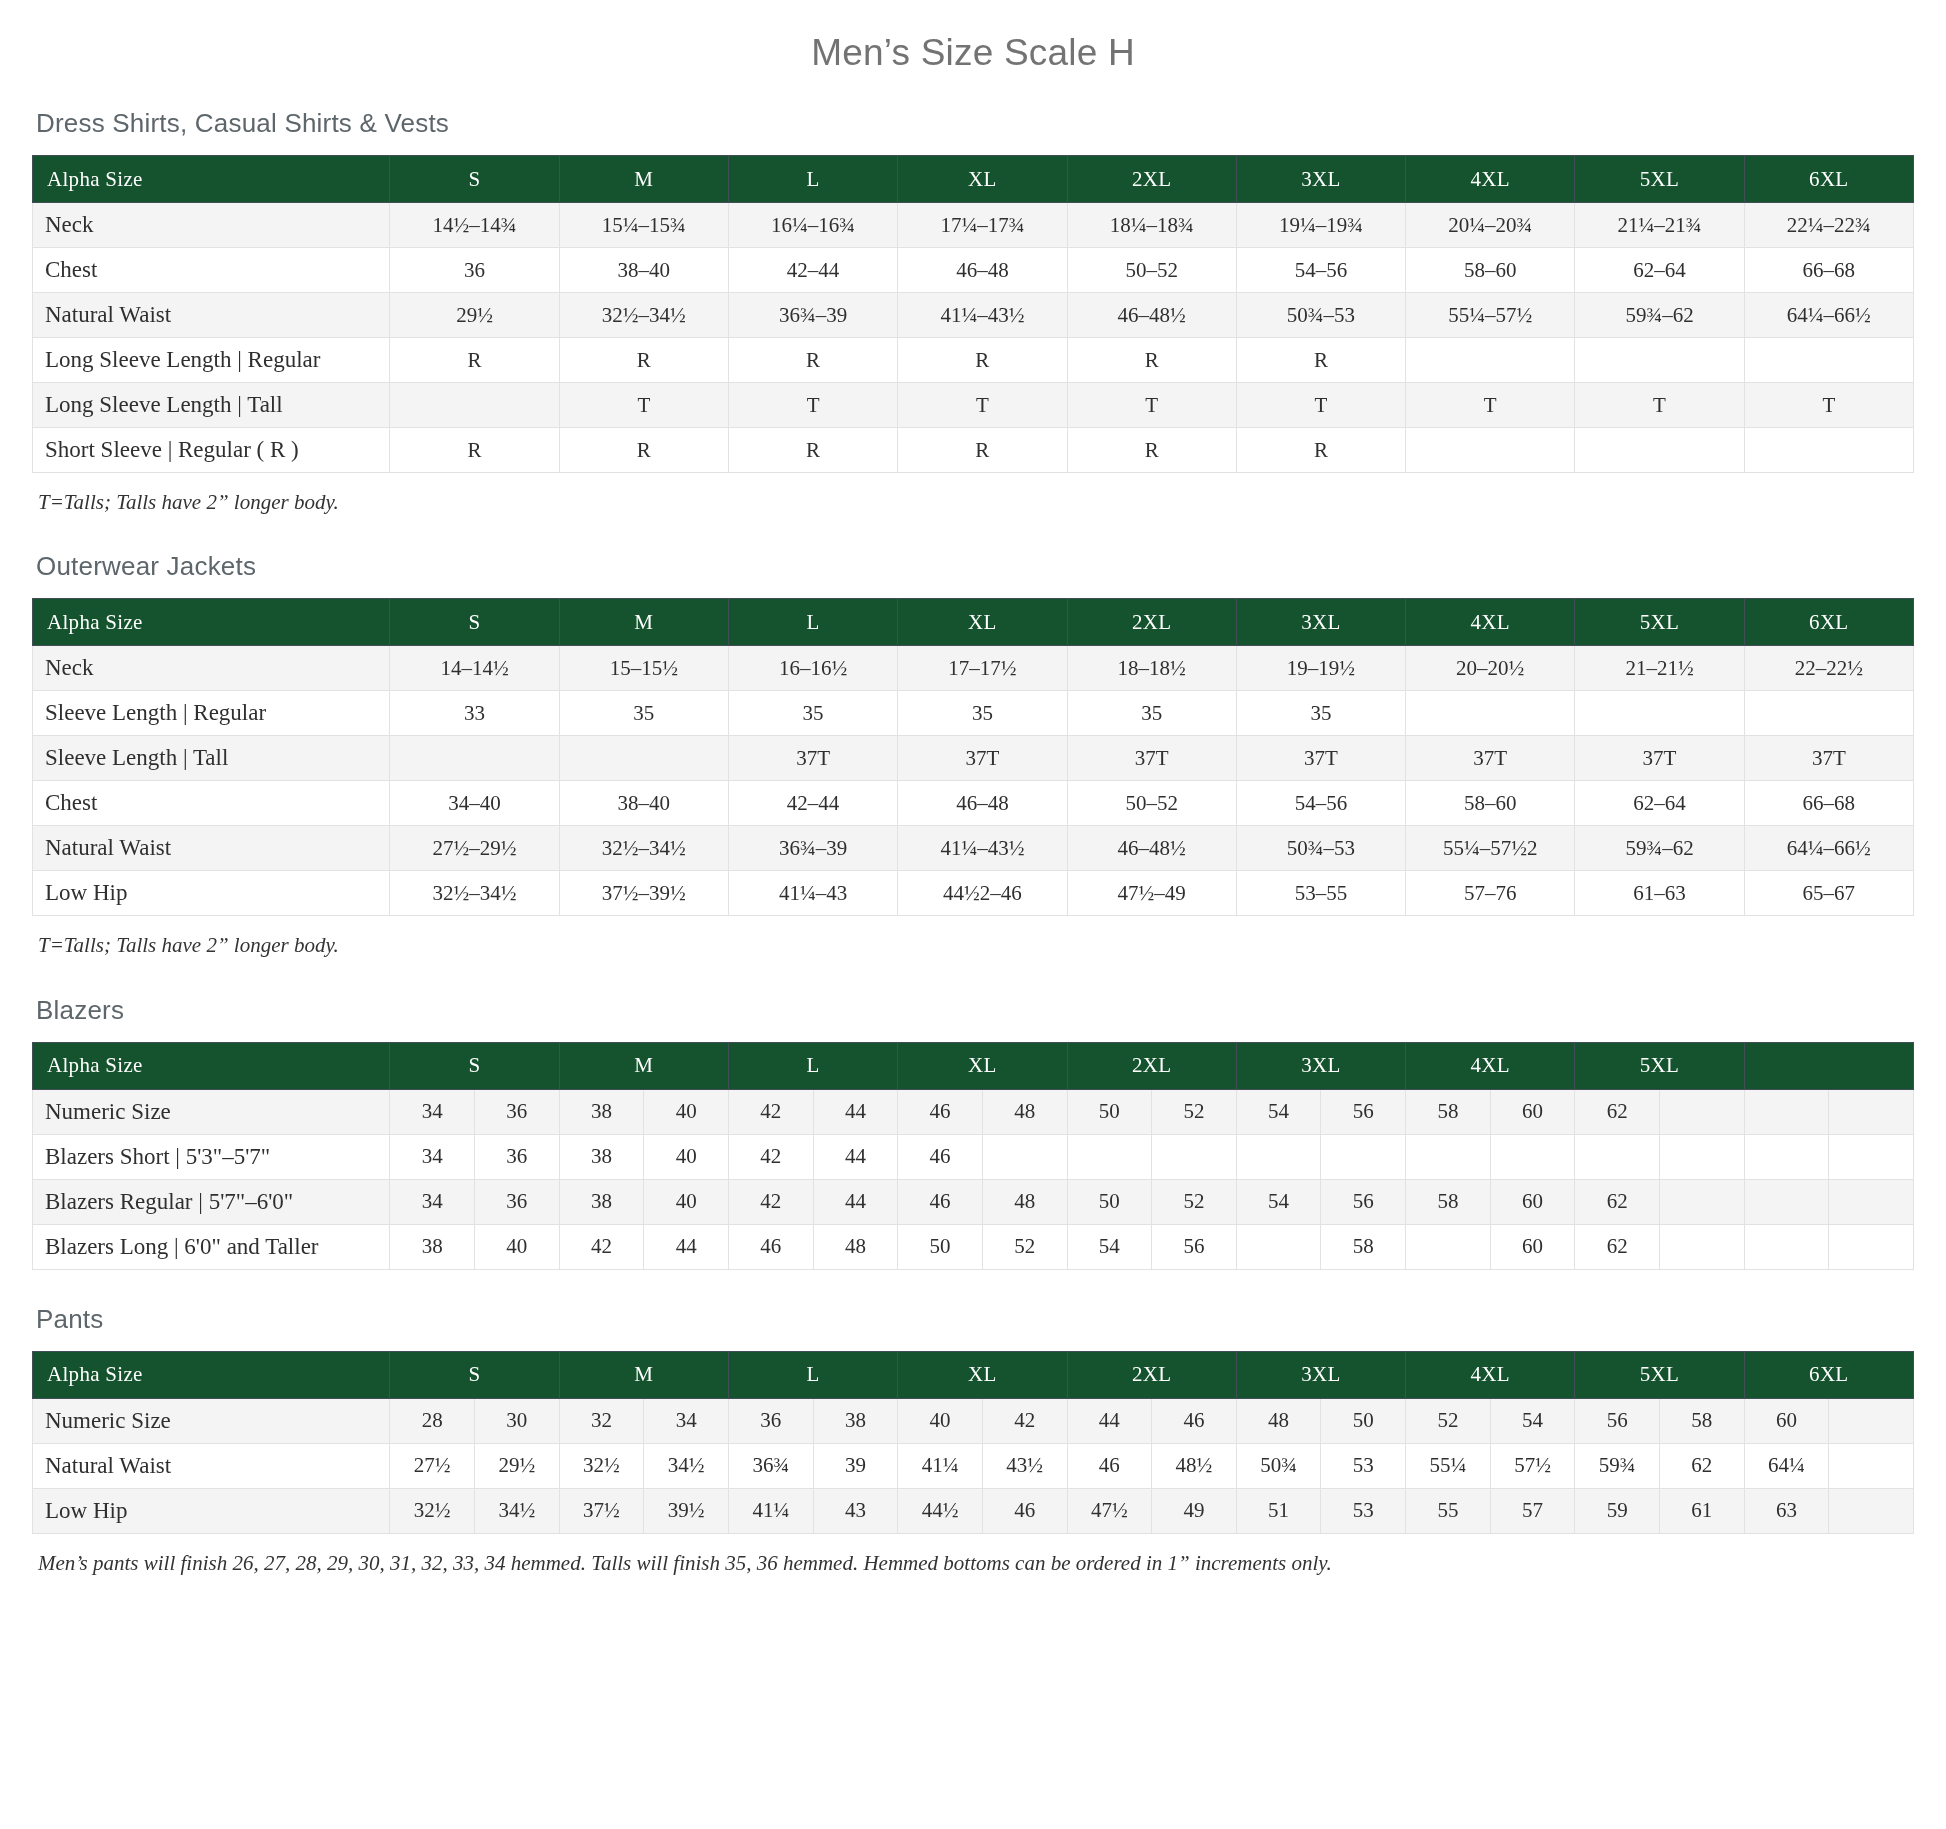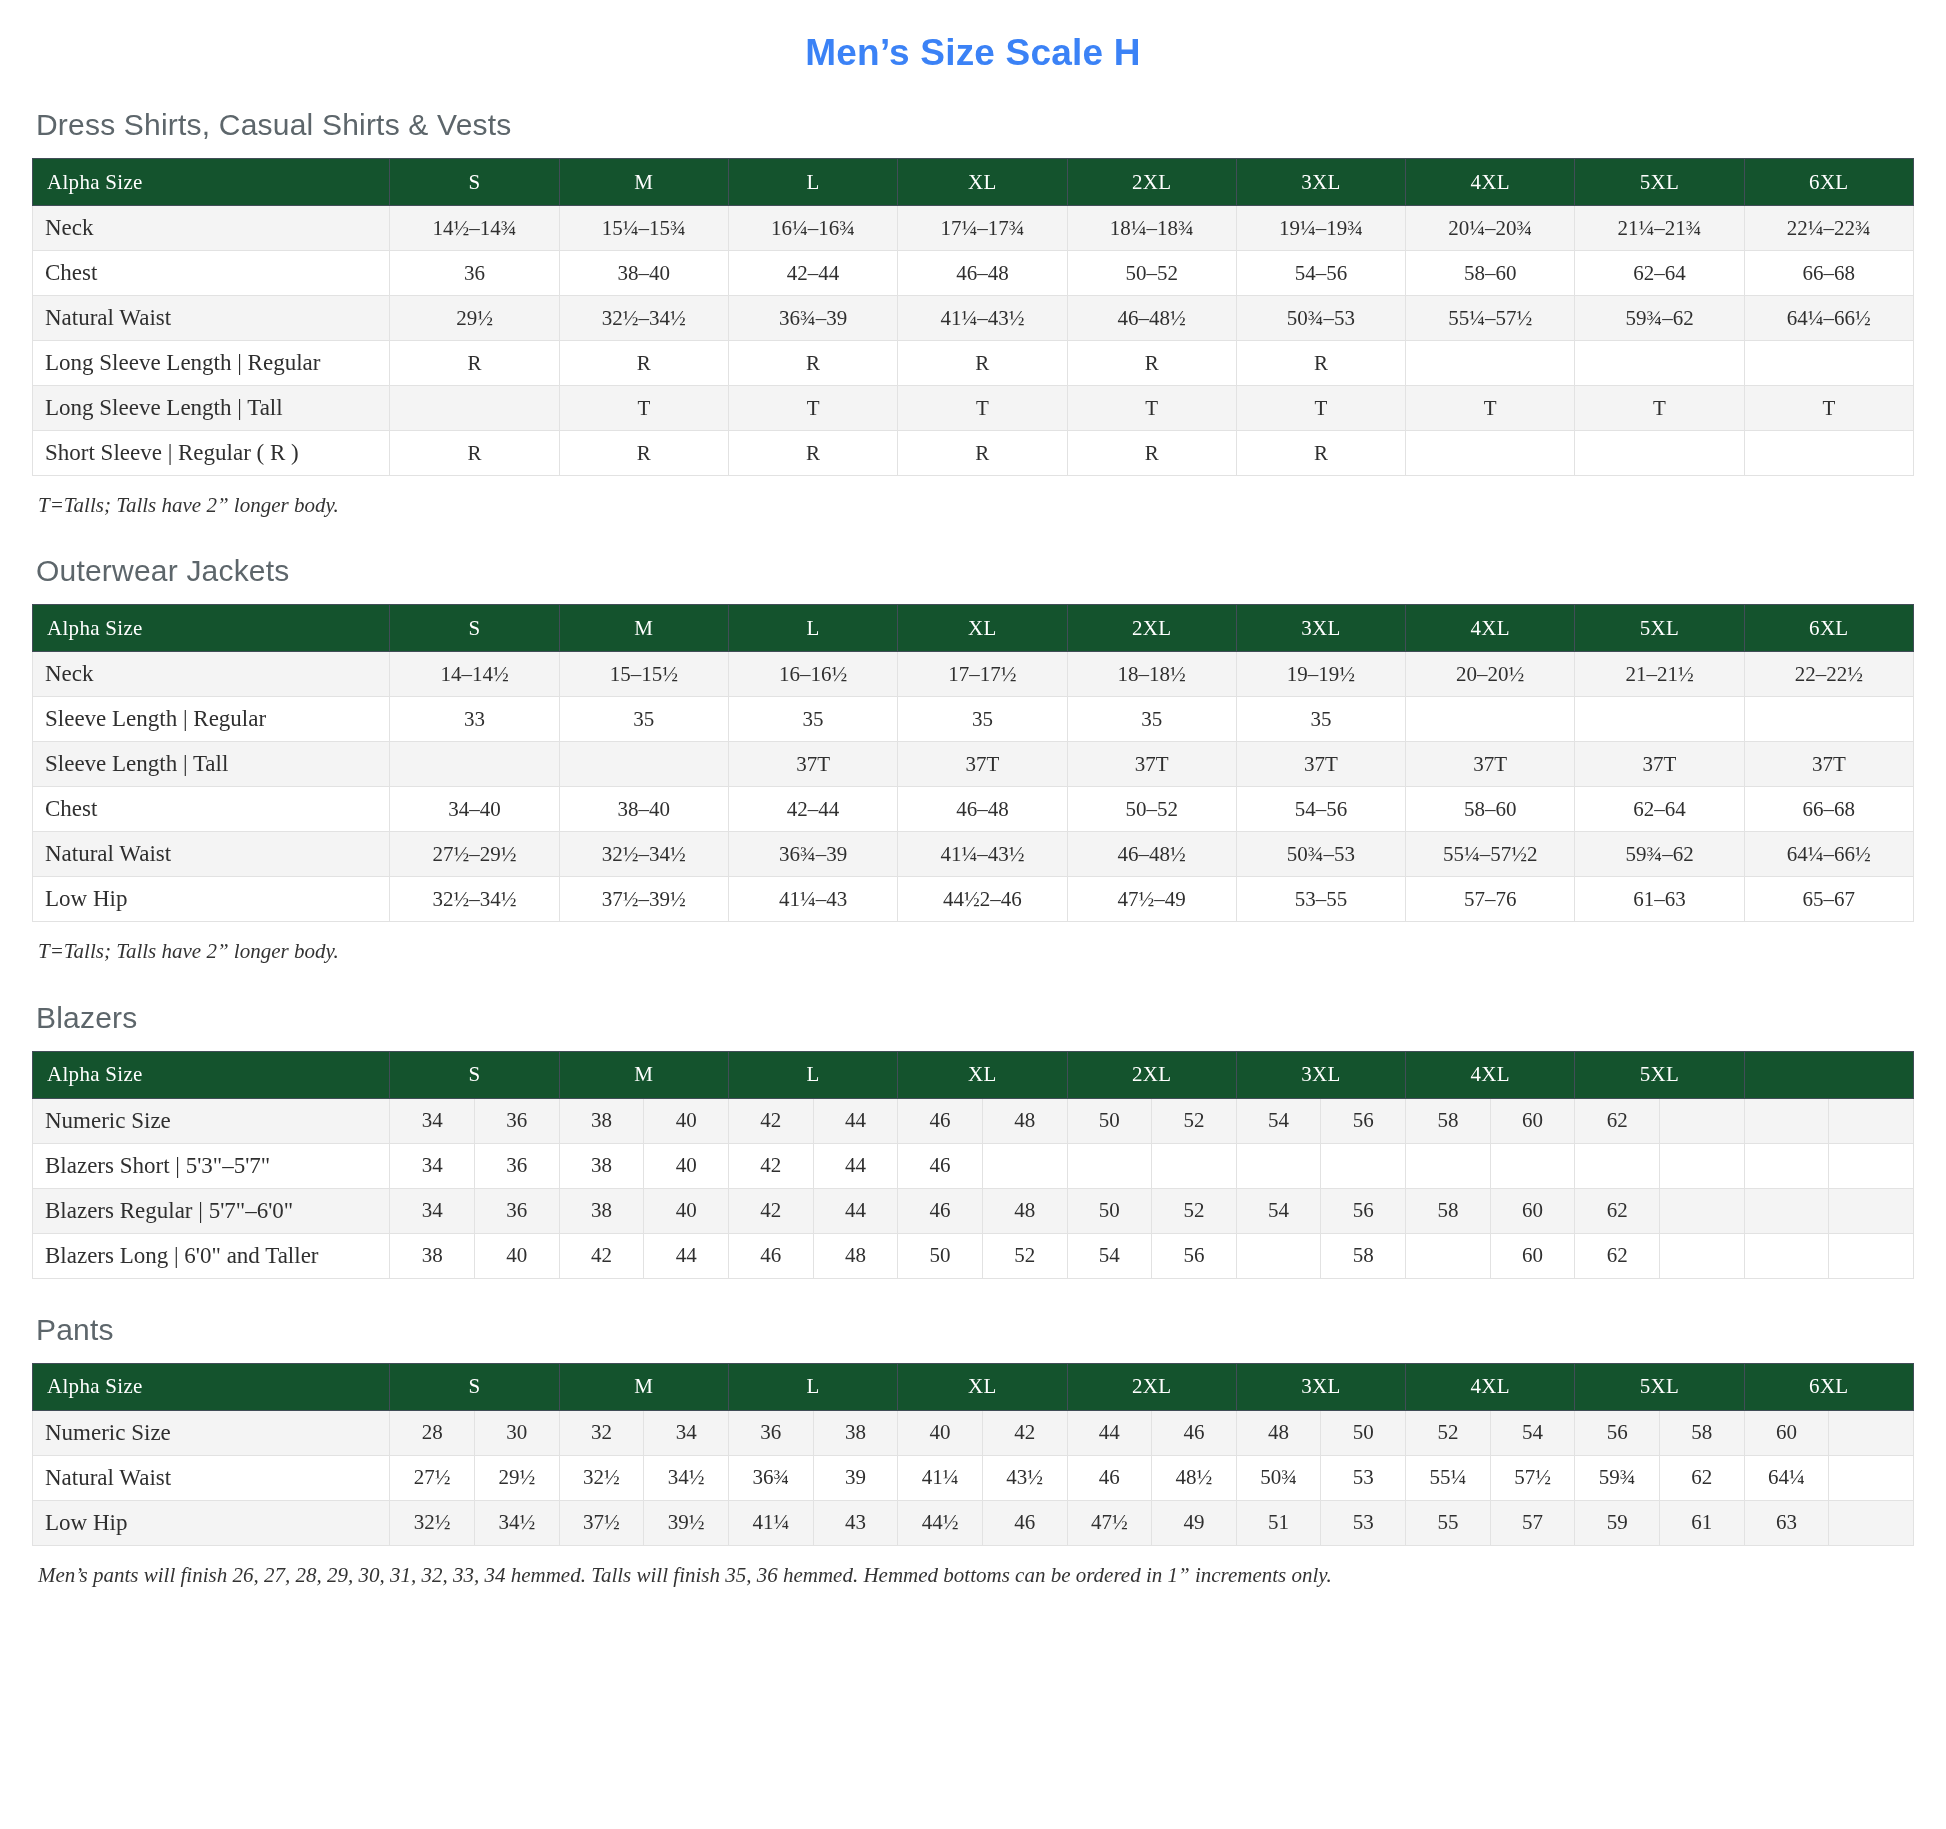--- a/index.html
+++ b/index.html
@@ -15,27 +15,27 @@
   }
   .page {
     width: 1946px;
     box-sizing: border-box;
     padding: 22px 32px 40px 32px;
     background: #ffffff;
   }
   .page-title {
     text-align: center;
     font-size: 37px;
-    font-weight: 700;
-    color: #3b82f6;
+    font-weight: 400;
+    color: #737373;
     letter-spacing: 0.2px;
     margin: 10px 0 34px 0;
   }
   .section-title {
-    font-size: 30px;
+    font-size: 26px;
     font-weight: 400;
     color: #5d666b;
     margin: 0 0 16px 4px;
     letter-spacing: 0.2px;
   }
   .section {
     margin-bottom: 34px;
   }
   table.size-table {
     border-collapse: collapse;

